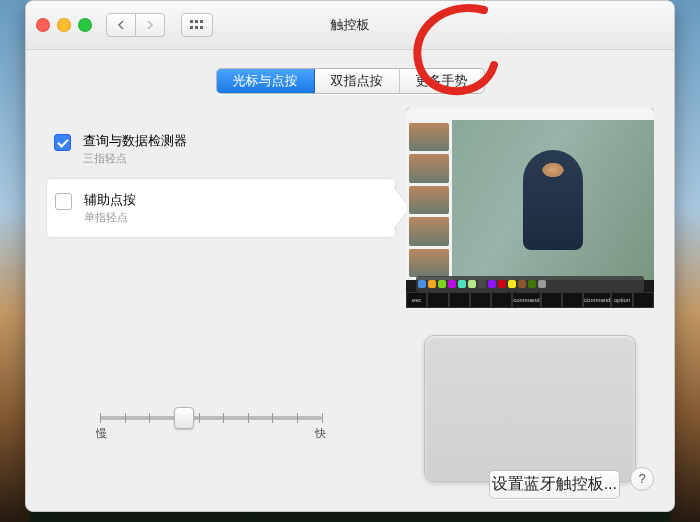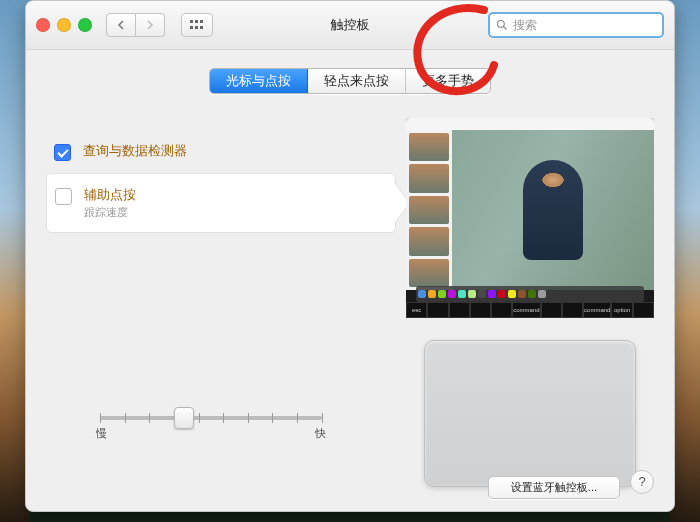--- a/index.html
+++ b/index.html
@@ -19,36 +19,36 @@
   .navbtn:first-child{border-radius:4px 0 0 4px;margin-left:6px;}
   .navbtn:last-child{border-radius:0 4px 4px 0;border-left:none;}
   .gridbtn{width:30px;height:22px;border:1px solid #c3c3c3;background:linear-gradient(#fff,#ededed);border-radius:4px;margin-left:8px;display:flex;align-items:center;justify-content:center;font-size:12px;color:#555;letter-spacing:1px;}
   .title{position:absolute;left:0;right:0;text-align:center;font-size:13px;font-weight:500;pointer-events:none;}
   .search{margin-left:auto;width:160px;height:22px;border:2px solid #6db0e4;border-radius:5px;background:#fff;display:flex;align-items:center;padding:0 6px;gap:5px;color:#999;font-size:12px;}
   .search svg{width:12px;height:12px;fill:#888;}
 
   .body{flex:1;display:flex;flex-direction:column;padding:14px 20px 14px 20px;position:relative;}
 
   
-  .segwrap{display:flex;justify-content:center;margin-top:4px;margin-bottom:24px;}
+  .segwrap{display:flex;justify-content:center;margin-top:4px;margin-bottom:14px;}
   .seg{display:flex;border:1px solid #b8b8b8;border-radius:5px;overflow:hidden;background:linear-gradient(#fff,#eee);box-shadow:0 1px 0 #fff;}
   .seg>div{padding:3px 16px;font-size:13px;border-right:1px solid #c7c7c7;cursor:pointer;}
   .seg>div:last-child{border-right:none;}
   .seg .active{background:linear-gradient(#4aa3ff,#1a78e6);color:#fff;border-color:#1566c7;}
 
   .content{flex:1;display:flex;gap:0;}
   .options{flex:0 0 350px;padding-top:12px;}
   .opt{display:flex;align-items:flex-start;gap:12px;padding:12px 16px 12px 8px;}
   .opt.sel{background:#fff;border:1px solid #e1e1e1;border-radius:5px;position:relative;}
   .opt.sel::after{content:"";position:absolute;right:-14px;top:50%;transform:translateY(-50%);width:0;height:0;border-left:16px solid #fff;border-top:22px solid transparent;border-bottom:22px solid transparent;filter:drop-shadow(1px 0 0 #e1e1e1);}
   .chk{width:15px;height:15px;border:1px solid #b7b7b7;border-radius:3px;background:#fff;display:flex;align-items:center;justify-content:center;margin-top:2px;flex-shrink:0;}
   .chk.on{background:#3b82f6;border-color:#2563eb;}
   .chk.on::after{content:"";width:4px;height:8px;border:solid #fff;border-width:0 2px 2px 0;transform:rotate(45deg);margin-bottom:2px;}
   .opt .labels{display:flex;flex-direction:column;gap:1px;}
-  .opt .t{font-size:13px;color:#a16207;}
+  .opt .t{font-size:13px;color:#000000;}
   .opt .s{font-size:11px;color:#999;display:flex;align-items:center;gap:3px;}
   .caret{font-size:9px;color:#999;}
 
   .preview{flex:1;display:flex;flex-direction:column;gap:12px;padding-left:10px;}
   .screen{height:200px;background:#1a1a1a;border-radius:4px 4px 0 0;position:relative;overflow:hidden;}
   .menubar{position:absolute;top:0;left:0;right:0;height:12px;background:#f5f5f5;display:flex;align-items:center;font-size:6px;color:#555;padding:0 4px;gap:3px;}
   .macwin{position:absolute;top:12px;left:0;right:0;bottom:28px;background:#e3e3e3;display:flex;}
   .thumbs{width:40px;background:#f2f2f2;display:flex;flex-direction:column;gap:3px;padding:3px;}
   .thumbs>div{flex:1;background:linear-gradient(#b8875f,#6b7a6e);border-radius:2px;}
   .photo{flex:1;background:linear-gradient(120deg,#8aa89a 0%,#98b3a8 40%,#7a9582 100%);display:flex;align-items:center;justify-content:center;position:relative;overflow:hidden;}
@@ -61,21 +61,21 @@
   .trackpad-dev{width:210px;height:145px;background:linear-gradient(#d9dadb,#cfd0d1);border-radius:10px;border:1px solid #bfbfbf;box-shadow:inset 0 1px 3px rgba(255,255,255,.7),0 2px 5px rgba(0,0,0,.15);}
 
   .slider-area{position:absolute;left:70px;bottom:70px;width:230px;text-align:center;}
   .slider-lbl{font-size:12px;margin-bottom:6px;}
   .track{position:relative;height:4px;background:#bcbcbc;border-radius:2px;margin:12px 4px 6px;}
   .tick{position:absolute;top:-3px;width:1px;height:10px;background:#9a9a9a;}
   .knob{position:absolute;top:-9px;width:18px;height:20px;background:linear-gradient(#fff,#e7e7e7);border:1px solid #b5b5b5;border-radius:4px;transform:translateX(-50%);box-shadow:0 1px 2px rgba(0,0,0,.2);}
   .ends{display:flex;justify-content:space-between;font-size:11px;color:#444;padding:0 0;}
 
   .footer{position:absolute;right:20px;bottom:12px;display:flex;align-items:center;gap:10px;}
-  .btn{padding:3px 22px;border:1px solid #c4c4c4;border-radius:5px;background:linear-gradient(#fff,#f2f2f2);font-size:11px;box-shadow:0 1px 0 #fff;margin-top:12px;}
+  .btn{padding:3px 2px;border:1px solid #c4c4c4;border-radius:5px;background:linear-gradient(#fff,#f2f2f2);font-size:16px;box-shadow:0 1px 0 #fff;margin-top:12px;}
   .help{width:22px;height:22px;border-radius:50%;border:1px solid #c4c4c4;background:linear-gradient(#fff,#f1f1f1);display:flex;align-items:center;justify-content:center;font-size:13px;color:#555;}
 
   
   .anno{position:absolute;top:4px;right:130px;width:140px;height:95px;pointer-events:none;}
   .anno svg{overflow:visible;}
 </style>
 </head>
 <body>
 
 <div class="desert-l"></div>
@@ -105,56 +105,50 @@
       <svg width="14" height="10" viewBox="0 0 14 10">
         <rect x="0" y="0" width="3" height="3" fill="#666"></rect>
           <rect x="5" y="0" width="3" height="3" fill="#666"></rect>
           <rect x="10" y="0" width="3" height="3" fill="#666"></rect>
         <rect x="0" y="6" width="3" height="3" fill="#666"></rect>
           <rect x="5" y="6" width="3" height="3" fill="#666"></rect>
           <rect x="10" y="6" width="3" height="3" fill="#666"></rect>
       </svg>
     </div>
     <div class="title">触控板</div>
-    <div class="search">
-      <svg viewBox="0 0 16 16">
-          <circle cx="6.5" cy="6.5" r="4.5" stroke="#888" stroke-width="1.5" fill="none"></circle>
-          <line x1="10" y1="10" x2="14" y2="14" stroke="#888" stroke-width="1.5"></line>
-        </svg>
-      <span>搜索</span>
-    </div>
   </div>
 
   <div class="body">
 
     <div class="segwrap">
       <div class="seg">
         <div class="active">光标与点按</div>
-        <div>轻点来点按</div>
+        <div>双指点按</div>
         <div>更多手势</div>
       </div>
     </div>
 
     <div class="content">
 
       <div class="options">
 
         <div class="opt">
           <div class="chk on"></div>
           <div class="labels">
             <div class="t">查询与数据检测器</div>
+            <div class="s">三指轻点</div>
           </div>
         </div>
 
 
         <div class="opt sel">
           <div class="chk"></div>
           <div class="labels">
             <div class="t">辅助点按</div>
-            <div class="s">跟踪速度</div>
+            <div class="s">单指轻点</div>
           </div>
         </div>
 
       </div>
 
       <div class="preview">
         <div class="screen">
           <div class="menubar">
               <span></span>
               <span></span>

